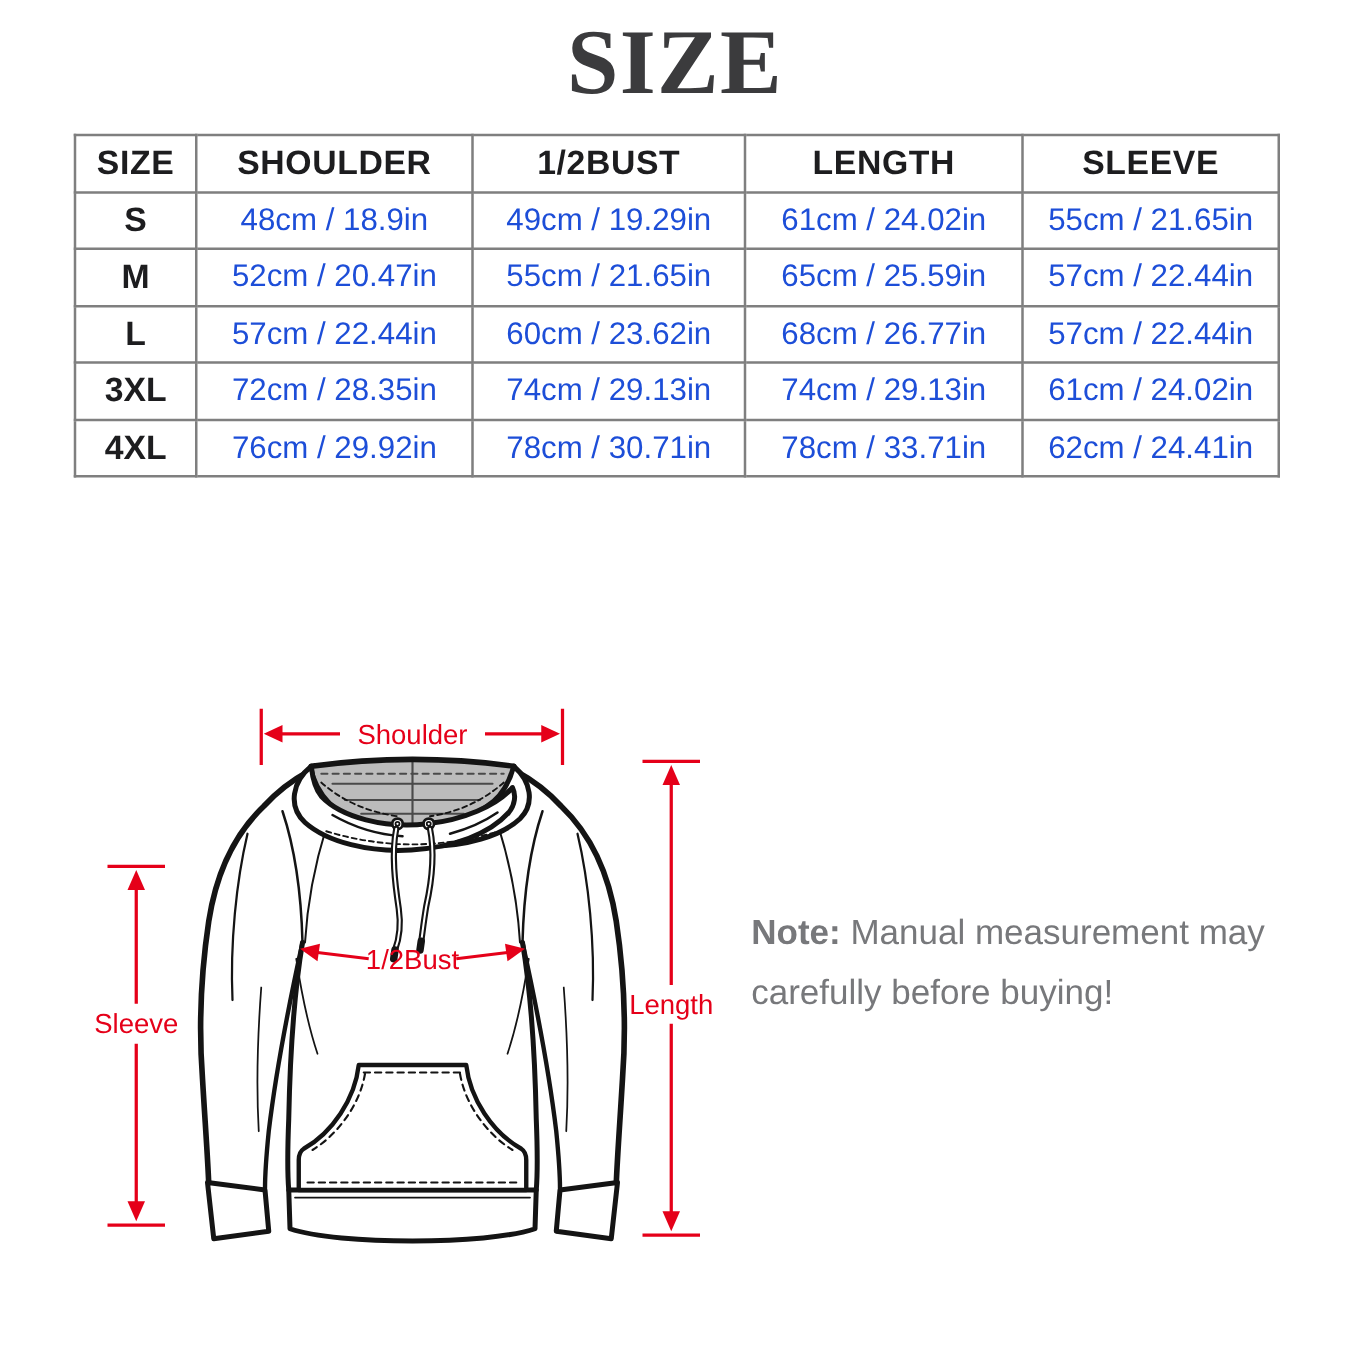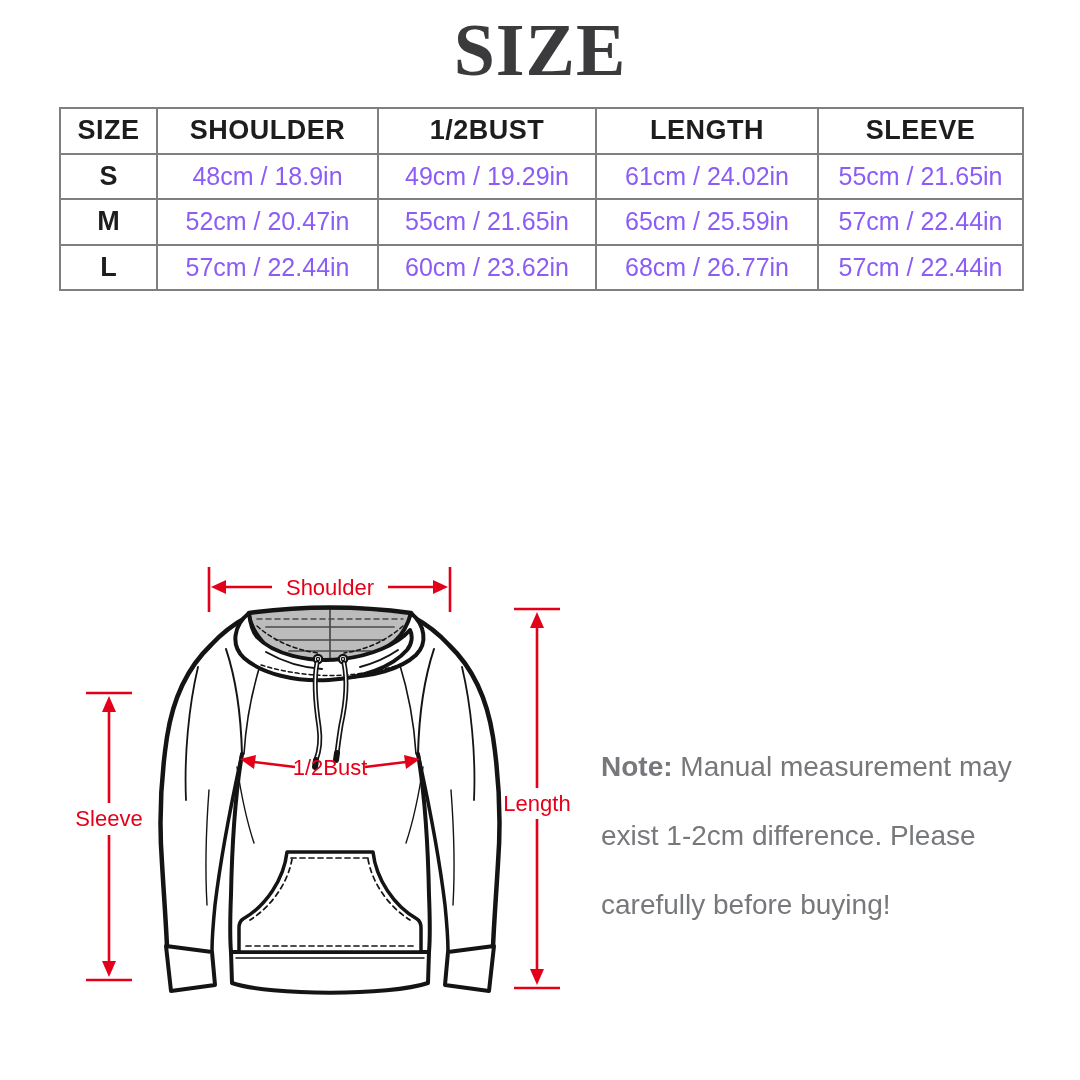--- a/index.html
+++ b/index.html
@@ -23,30 +23,30 @@
   table.size-table col.c3{width:222px;}
   table.size-table col.c4{width:205px;}
   table.size-table th, table.size-table td{
     border:2px solid #7f7f7f;height:43.5px;text-align:center;
     vertical-align:middle;background:#ffffff;padding:0;
   }
   table.size-table th{
     font-size:27px;font-weight:bold;color:#1d1d1f;letter-spacing:0.5px;
   }
   td.size-cell{font-size:27px;font-weight:bold;color:#1d1d1f;}
-  td.val-cell{font-size:25px;font-weight:normal;color:#8b5cf6;}
+  td.val-cell{font-size:25px;font-weight:normal;color:#1d4ed8;}
 
   .diagram{position:absolute;left:60px;top:555px;width:520px;height:520px;}
 
   .note{
     position:absolute;left:601px;top:722px;width:450px;
     font-size:28px;line-height:48px;color:#77787b;
   }
   .note b{font-weight:bold;color:#77787b;}
-  .note .nline{white-space:nowrap;margin-top:21px;}
+  .note .nline{white-space:nowrap;}
 </style>
 </head>
 <body>
 
 <h1 class="page-title">SIZE</h1>
 
 <div class="size-table-wrap">
   <table class="size-table">
     <colgroup>
         <col class="c0">
@@ -79,20 +79,34 @@
         <td class="val-cell">65cm / 25.59in</td>
         <td class="val-cell">57cm / 22.44in</td>
       </tr>
       <tr>
         <td class="size-cell">L</td>
         <td class="val-cell">57cm / 22.44in</td>
         <td class="val-cell">60cm / 23.62in</td>
         <td class="val-cell">68cm / 26.77in</td>
         <td class="val-cell">57cm / 22.44in</td>
       </tr>
+      <tr>
+        <td class="size-cell">3XL</td>
+        <td class="val-cell">72cm / 28.35in</td>
+        <td class="val-cell">74cm / 29.13in</td>
+        <td class="val-cell">74cm / 29.13in</td>
+        <td class="val-cell">61cm / 24.02in</td>
+      </tr>
+      <tr>
+        <td class="size-cell">4XL</td>
+        <td class="val-cell">76cm / 29.92in</td>
+        <td class="val-cell">78cm / 30.71in</td>
+        <td class="val-cell">78cm / 33.71in</td>
+        <td class="val-cell">62cm / 24.41in</td>
+      </tr>
     </tbody>
   </table>
 </div>
 
 <svg class="diagram" viewBox="0 0 520 520" xmlns="http://www.w3.org/2000/svg">
 
   <g stroke="#141414" fill="none" stroke-linecap="round" stroke-linejoin="round">
 
     <path d="M187,62 C174,69 162,78 151,90 C128,112 113,143 107,182 C101,222 99,268 102,308 C104,342 106,368 107,392" stroke-width="4.5"></path>
     <path d="M353,62 C366,69 378,78 389,90 C412,112 427,143 433,182 C439,222 441,268 438,308 C436,342 434,368 433,392" stroke-width="4.5"></path>
@@ -200,15 +214,14 @@
       <path d="M49,280 L49,412"></path>
       <polygon points="49,141 42,157 56,157" fill="#e50019" stroke="none"></polygon>
       <polygon points="49,422 42,406 56,406" fill="#e50019" stroke="none"></polygon>
     </g>
     <text x="49" y="271" fill="#e50019" stroke="none" text-anchor="middle">Sleeve</text>
   </g>
 </svg>
 
 <div class="note">
   <div class="nline"><b>Note:</b><span> Manual measurement may</span></div>
-  <div class="nline">exist 1-2cm difference. Please</div>
   <div class="nline">carefully before buying!</div>
 </div>
 
 </body></html>

